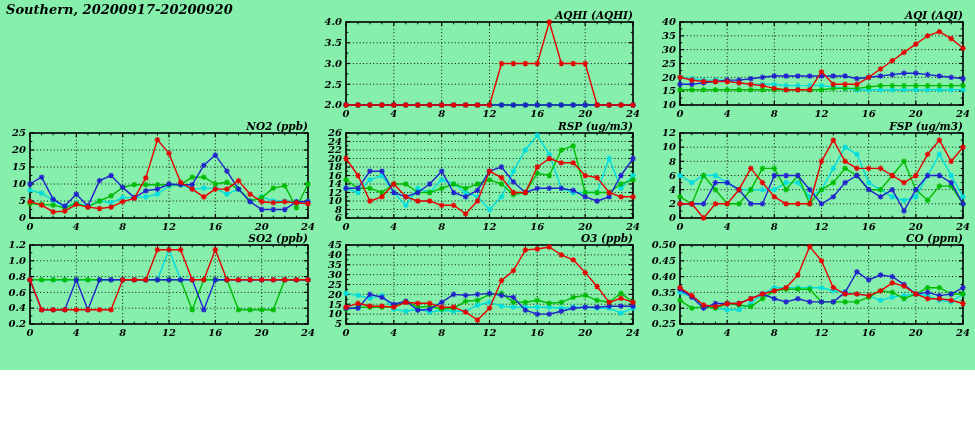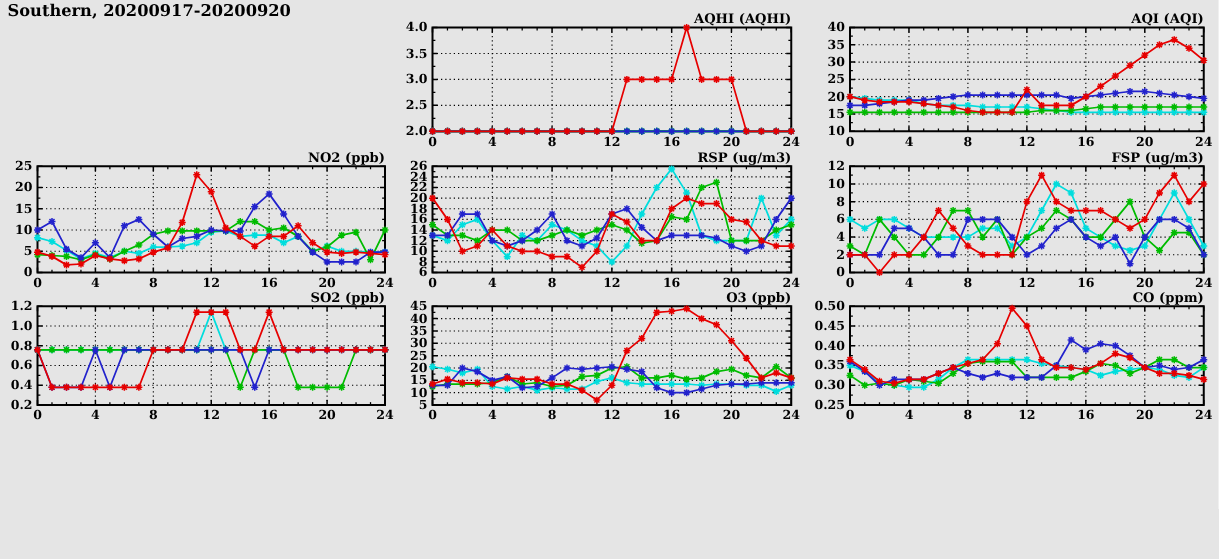--- a/index.html
+++ b/index.html
@@ -1,17 +1,17 @@
 <!DOCTYPE html>
 <html><head>
 <meta charset="utf-8">
 <style>
   html,body{margin:0;padding:0;background:#ffffff;}
-  #canvas{position:relative;width:975px;height:447px;background:#e5e5e5;overflow:hidden;
-          font-family:"DejaVu Serif",serif;}
+  #canvas{position:relative;width:975px;height:370px;background:#86efac;overflow:hidden;
+          font-family:"DejaVu Serif",serif;font-style:italic;}
   #page-title{position:absolute;left:6px;top:2px;font-size:13px;font-weight:bold;color:#000;
               letter-spacing:0px;white-space:nowrap;}
   .chart{position:absolute;}
   .chart svg{display:block;}
 </style>
 </head>
 <body>
 
 <div id="canvas">
   <div id="page-title">Southern, 20200917-20200920</div>

